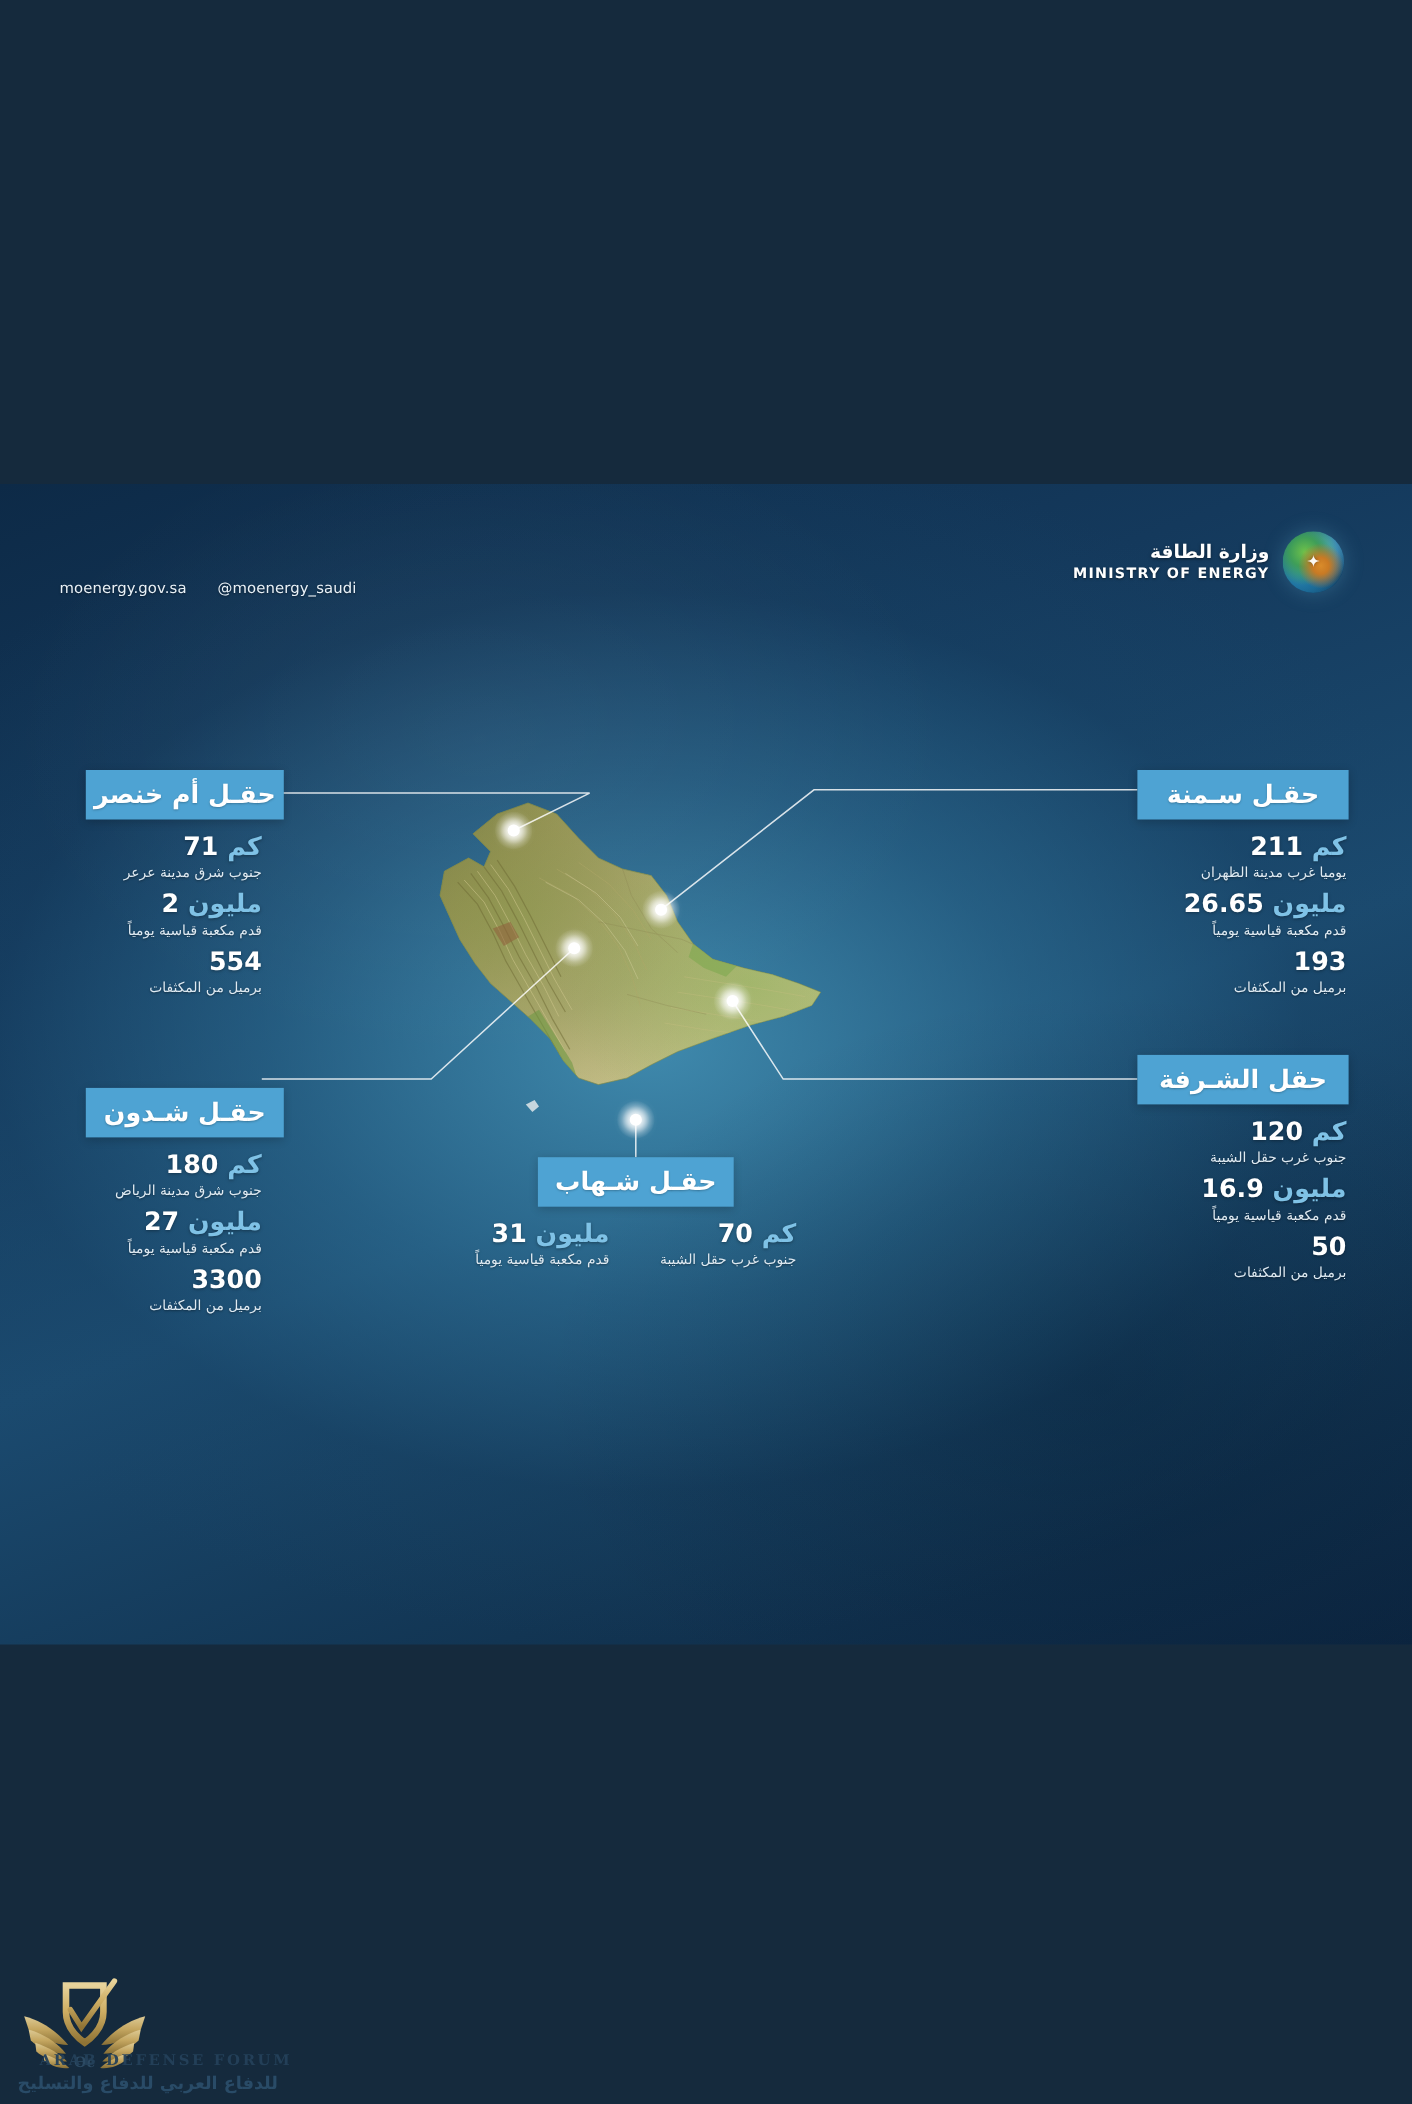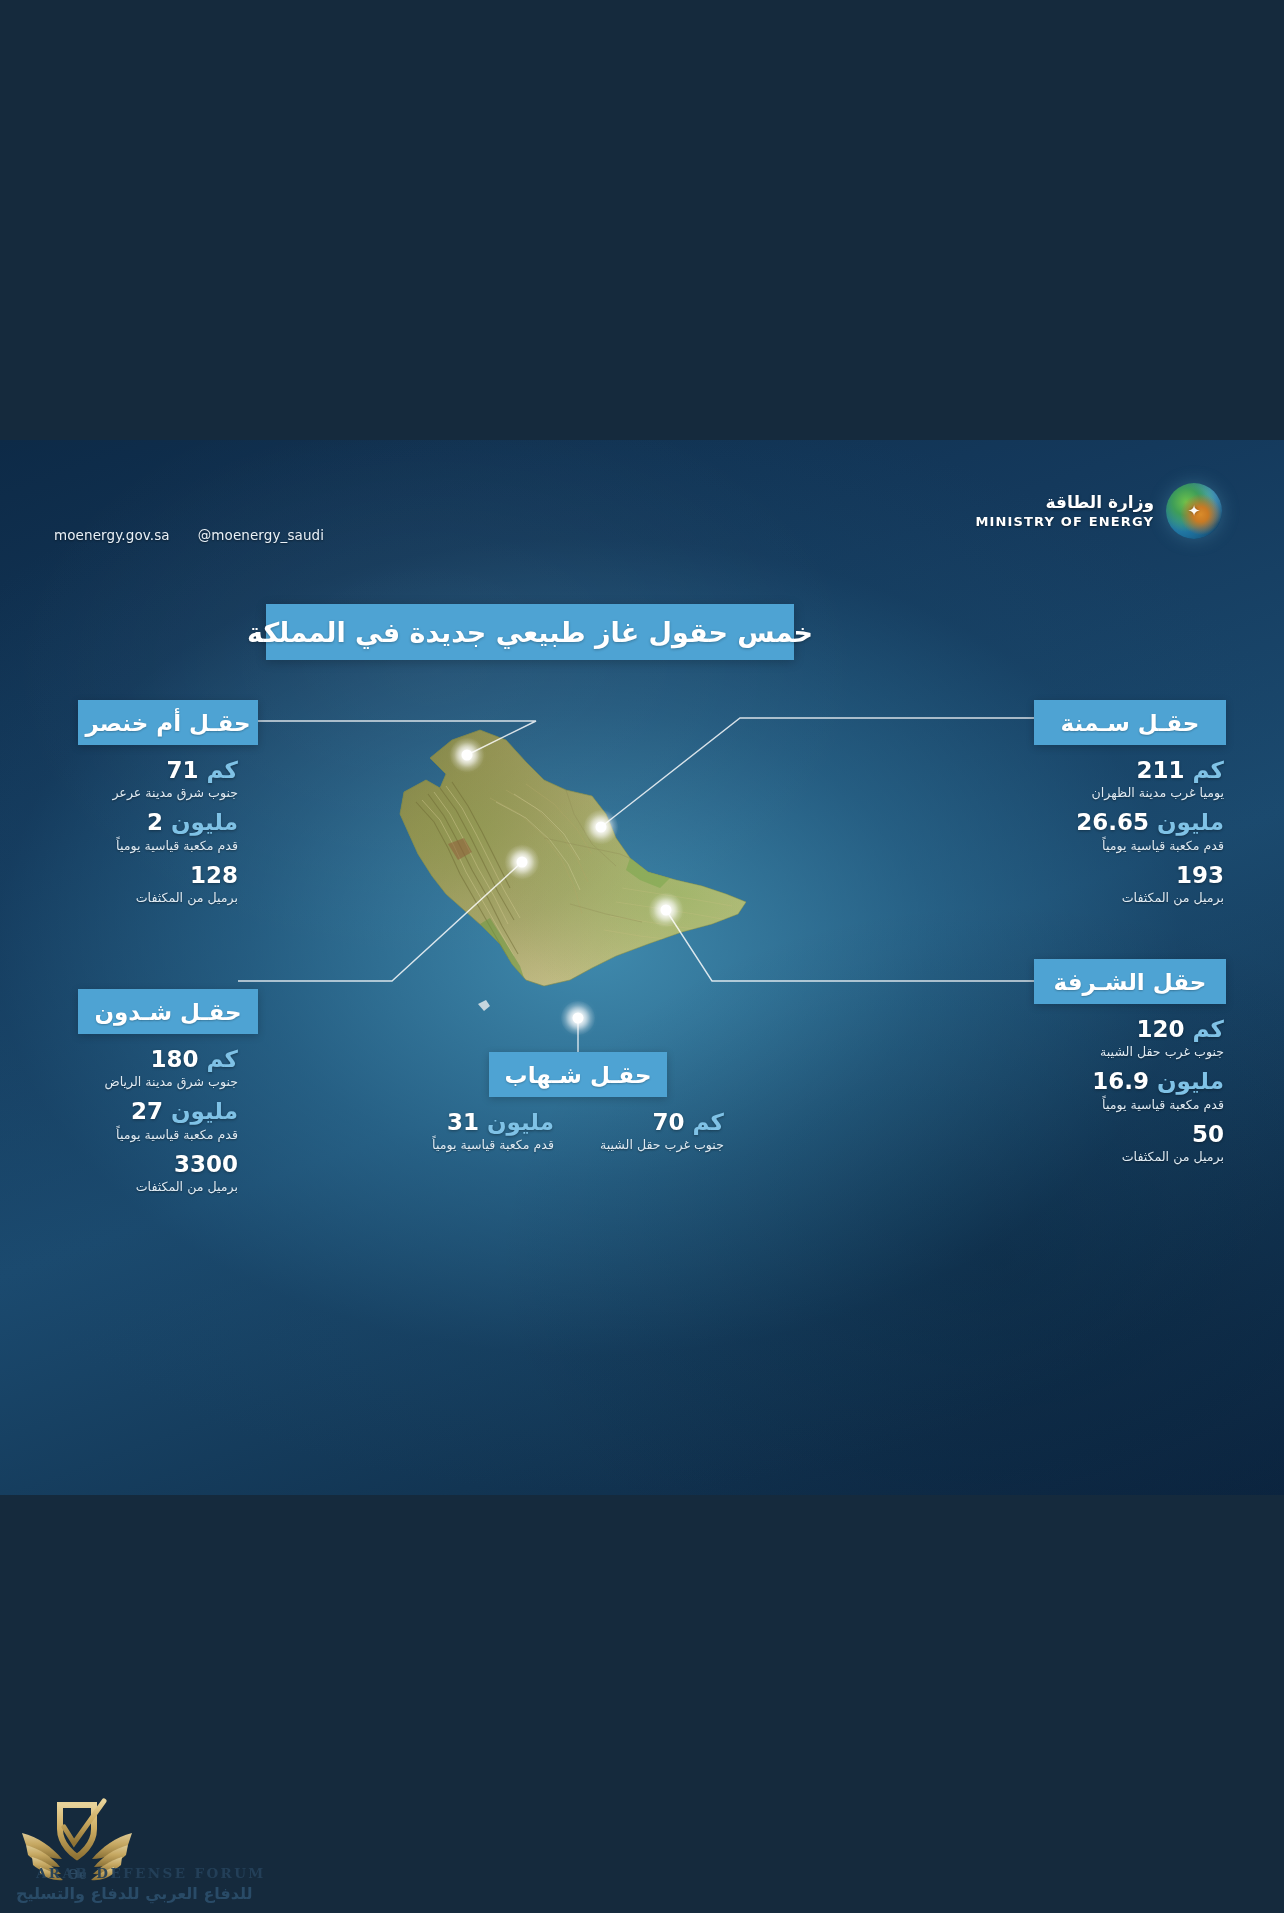--- a/index.html
+++ b/index.html
@@ -200,23 +200,20 @@
   <div class="logo">
     <div class="globe">
       <span class="emblem">✦</span>
     </div>
     <div class="logo-text">
       <div class="logo-ar">وزارة الطاقة</div>
       <div class="logo-en">MINISTRY OF ENERGY</div>
     </div>
   </div>
 
-  <div class="title-bar">
-    <span>خمس حقول غاز طبيعي جديدة في المملكة</span>
-  </div>
 
   <svg id="lines" viewBox="0 0 1284 1913" preserveAspectRatio="none">
     <g fill="none" stroke="#ffffff" stroke-width="1.4" opacity="0.82">
 
       <path d="M467,755 L536,721 L238,721"></path>
 
       <path d="M601,827 L740,718 L1034,718"></path>
 
       <path d="M522,862 L392,981 L238,981"></path>
 
@@ -351,21 +348,21 @@
       </div>
       <div class="sub">جنوب شرق مدينة عرعر</div>
       <div class="gap"></div>
       <div class="big">
         <span>مليون</span>
         <b>2</b>
       </div>
       <div class="sub">قدم مكعبة قياسية يومياً</div>
       <div class="gap"></div>
       <div class="big">
-        <b>128</b>
+        <b>554</b>
       </div>
       <div class="sub">برميل من المكثفات</div>
     </div>
   </div>
 
   <div class="card right" style="left:1034px; top:700px; width:190px;">
     <div class="name-bar">
       <span>حقـل سـمنة</span>
     </div>
     <div class="body">

